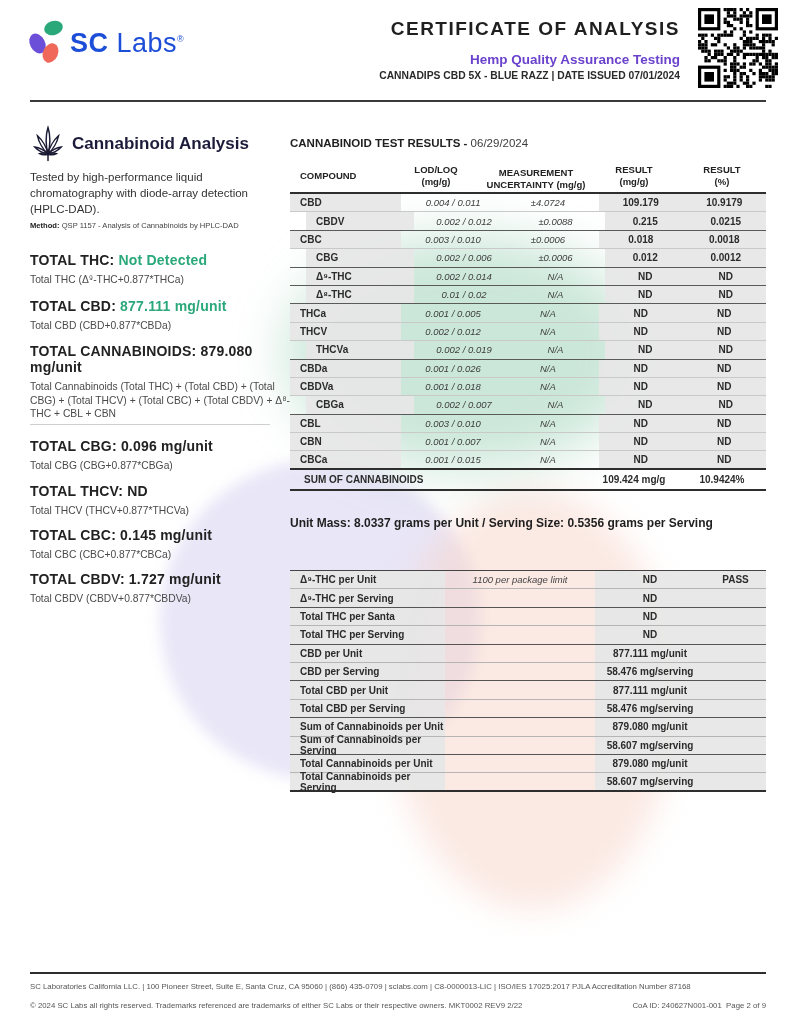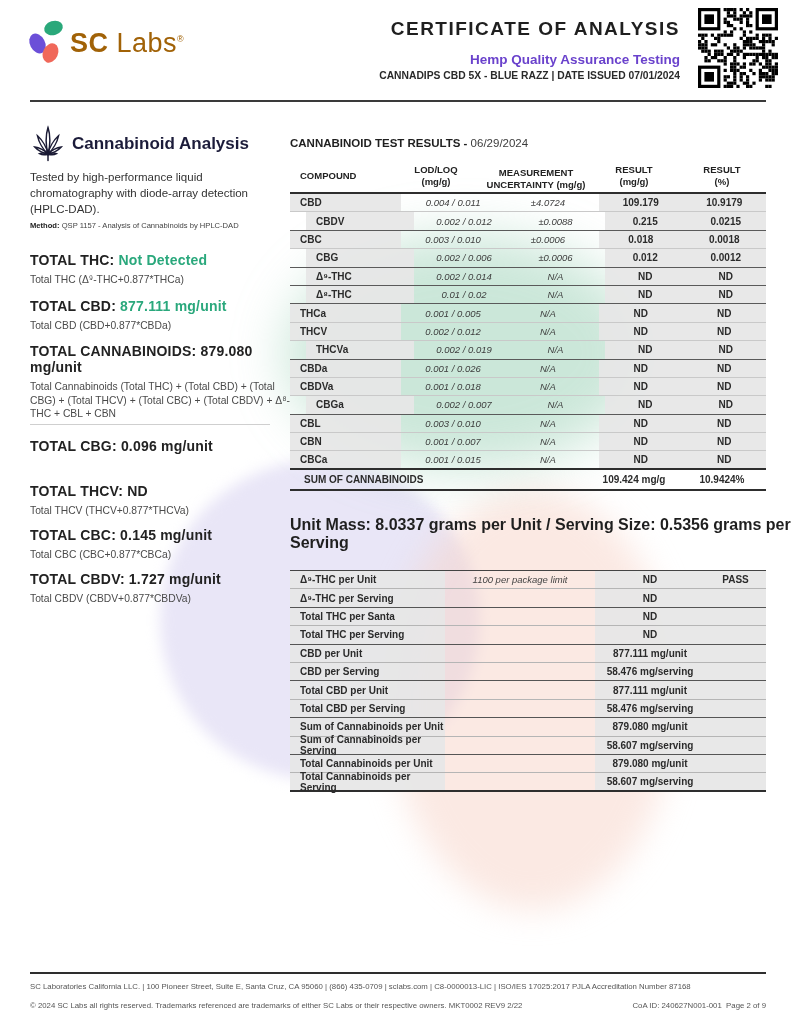--- a/index.html
+++ b/index.html
@@ -10,21 +10,21 @@
   #blob-lavender{left:160px;top:460px;width:320px;height:320px;background:#e9e6f7;filter:blur(7px);}
   #blob-pink{left:390px;top:490px;width:285px;height:420px;background:rgba(248,212,200,0.5);filter:blur(16px);}
   #blob-teal{left:285px;top:235px;width:360px;height:235px;background:rgba(126,196,160,0.4);filter:blur(26px);}
   .z{position:absolute;z-index:1;}
   
   #logo{left:30px;top:20px;width:200px;height:52px;}
   .lblob{position:absolute;border-radius:50%;}
   #lblob-purple{left:0;top:13px;width:15px;height:21px;background:#6b4fd8;transform:rotate(-28deg);}
   #lblob-teal{left:14px;top:1px;width:19px;height:14px;background:#2aa87a;transform:rotate(-18deg);}
   #lblob-coral{left:13px;top:23px;width:15px;height:20px;background:#f0685a;transform:rotate(24deg);}
-  #brand{position:absolute;left:40px;top:8px;font-size:27px;color:#a16207;letter-spacing:0.5px;}
+  #brand{position:absolute;left:40px;top:8px;font-size:27px;color:#1d4ed8;letter-spacing:0.5px;}
   #brand .sc{font-weight:bold;}
   #brand .reg{font-size:9px;vertical-align:super;}
   #hdr-right{right:116px;top:18px;width:420px;text-align:right;}
   #program-title{font-size:13.5px;font-weight:bold;color:#6a42cc;margin-bottom:3px;}
   #doc-title{font-size:19px;font-weight:bold;color:#1f1f1f;letter-spacing:1.5px;margin-bottom:12px;}
   #sample-line{font-size:10.3px;font-weight:bold;color:#2a2a2a;}
   #qr{right:18px;top:8px;width:80px;height:80px;}
   .rule{position:absolute;background:#3a3a3a;}
   #hdr-rule{left:30px;top:100px;width:736px;height:2px;}
   
@@ -57,21 +57,21 @@
           background:rgba(231,231,231,0.94);height:100%;display:flex;align-items:center;justify-content:center;}
   #results-header{display:flex;height:34px;border-bottom:2px solid #2e2e2e;box-sizing:border-box;}
   .hc{display:flex;flex-direction:column;justify-content:center;font-size:9.5px;font-weight:bold;
       color:#222;text-align:center;line-height:1.25;}
   .hc.h-comp{width:100px;text-align:left;padding-left:10px;box-sizing:border-box;}
   .hc.h-lod{width:92px;} .hc.h-mu{width:108px;margin-top:6px;} .hc.h-mg{width:88px;} .hc.h-pct{width:88px;}
   #sum-row{display:flex;align-items:center;height:21px;border-bottom:2px solid #2e2e2e;box-sizing:border-box;}
   #sum-row .s-label{width:300px;box-sizing:border-box;padding-left:14px;font-size:10px;font-weight:bold;}
   #sum-row .s-mg,#sum-row .s-pct{width:88px;text-align:center;font-size:10px;font-weight:bold;}
   
-  #unit-heading{left:290px;top:516px;font-size:16px;font-weight:bold;color:#1f1f1f;}
+  #unit-heading{left:290px;top:516px;font-size:12px;font-weight:bold;color:#1f1f1f;}
   #unit-table{left:290px;top:538px;width:476px;border-top:1.5px solid #444;margin-top:32px;}
   .urow{display:flex;align-items:center;height:18.4px;border-bottom:1px solid #b5b5b5;box-sizing:border-box;}
   .urow.i1,.urow.i3,.urow.i5,.urow.i7,.urow.i9{border-bottom:1.5px solid #555;}
   .urow.i11{border-bottom:2px solid #2e2e2e;}
   .u-label{width:155px;box-sizing:border-box;padding-left:10px;font-size:10px;font-weight:bold;
            background:rgba(231,231,231,0.94);height:100%;display:flex;align-items:center;}
   .u-note{width:150px;font-size:9.5px;font-style:italic;color:#444;text-align:center;}
   .u-valcell{width:171px;height:100%;background:rgba(231,231,231,0.94);display:flex;align-items:center;}
   .u-value{width:110px;text-align:center;font-size:10px;font-weight:bold;}
   .u-status{width:61px;text-align:center;font-size:10px;font-weight:bold;}
@@ -368,20 +368,21 @@
   <div class="total-label"><span>TOTAL CBD:</span> <span class="accent">877.111 mg/unit</span></div>
   <div class="formula">Total CBD (CBD+0.877*CBDa)</div>
 </div>
 <div class="total-block" id="t2">
   <div class="total-label"><span>TOTAL CANNABINOIDS:</span> <span class="dark">879.080 mg/unit</span></div>
   <div class="formula">Total Cannabinoids (Total THC) + (Total CBD) + (Total CBG) + (Total THCV) + (Total CBC) + (Total CBDV) + Δ⁸-THC + CBL + CBN</div>
 </div>
 <div class="z" id="div-left"></div>
 <div class="total-block" id="t3">
   <div class="total-label"><span>TOTAL CBG:</span> <span class="dark">0.096 mg/unit</span></div>
+  <div class="formula">Total CBG (CBG+0.877*CBGa)</div>
 </div>
 <div class="total-block" id="t4">
   <div class="total-label"><span>TOTAL THCV:</span> <span class="dark">ND</span></div>
   <div class="formula">Total THCV (THCV+0.877*THCVa)</div>
 </div>
 <div class="total-block" id="t5">
   <div class="total-label"><span>TOTAL CBC:</span> <span class="dark">0.145 mg/unit</span></div>
   <div class="formula">Total CBC (CBC+0.877*CBCa)</div>
 </div>
 <div class="total-block" id="t6">

